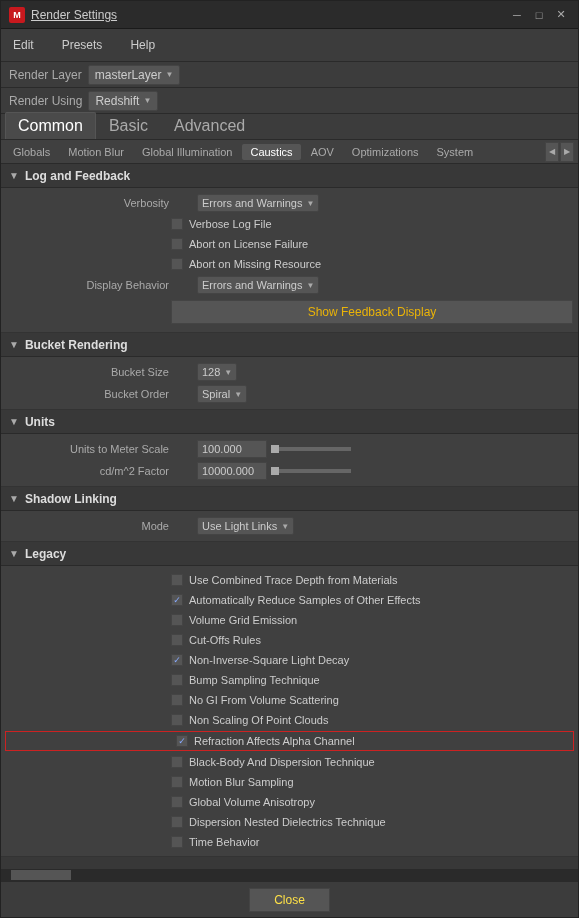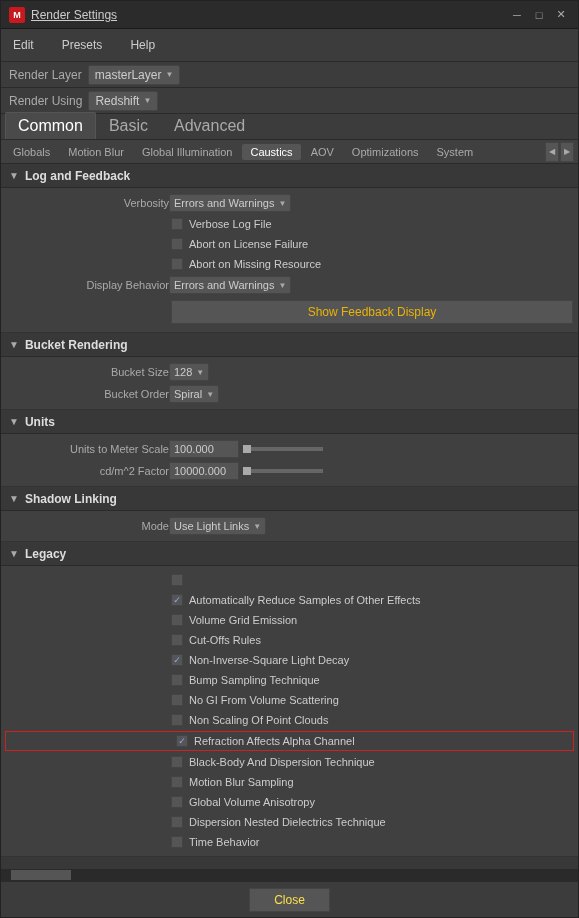--- a/index.html
+++ b/index.html
@@ -238,20 +238,21 @@
       text-align: right;
       font-size: 11px;
       flex-shrink: 0;
     }
 
     .field-value {
       display: flex;
       align-items: center;
       gap: 4px;
       flex: 1;
+      margin-left: 28px;
     }
 
     .checkbox-row {
       display: flex;
       align-items: center;
       height: 20px;
       padding: 0 8px;
       padding-left: 170px;
       gap: 6px;
     }
@@ -579,20 +580,21 @@
     <div class="section-divider"></div>
 
     <div class="section-header">
       <span class="section-arrow">▼</span>
       <span class="section-title">Legacy</span>
     </div>
     <div class="section-content">
 
       <div class="checkbox-row">
         <div class="checkbox"></div>
+        <span class="checkbox-label">Use Combined Trace Depth from Materials</span>
       </div>
 
       <div class="checkbox-row">
         <div class="checkbox checked"></div>
         <span class="checkbox-label">Automatically Reduce Samples of Other Effects</span>
       </div>
 
       <div class="checkbox-row">
         <div class="checkbox"></div>
         <span class="checkbox-label">Volume Grid Emission</span>

